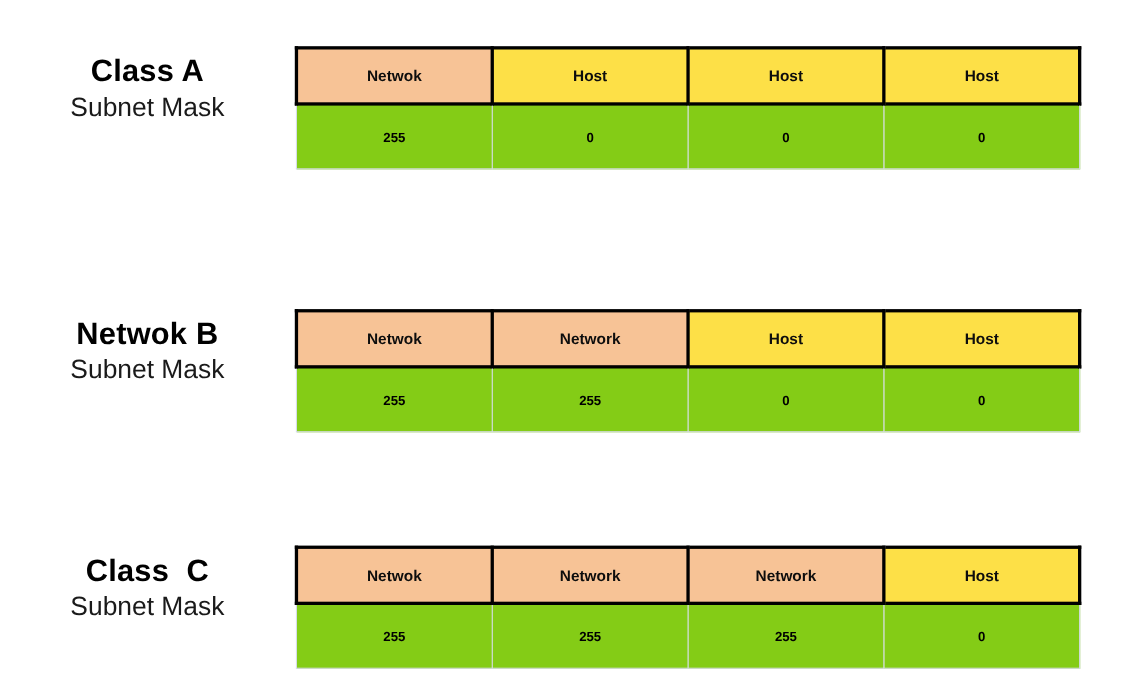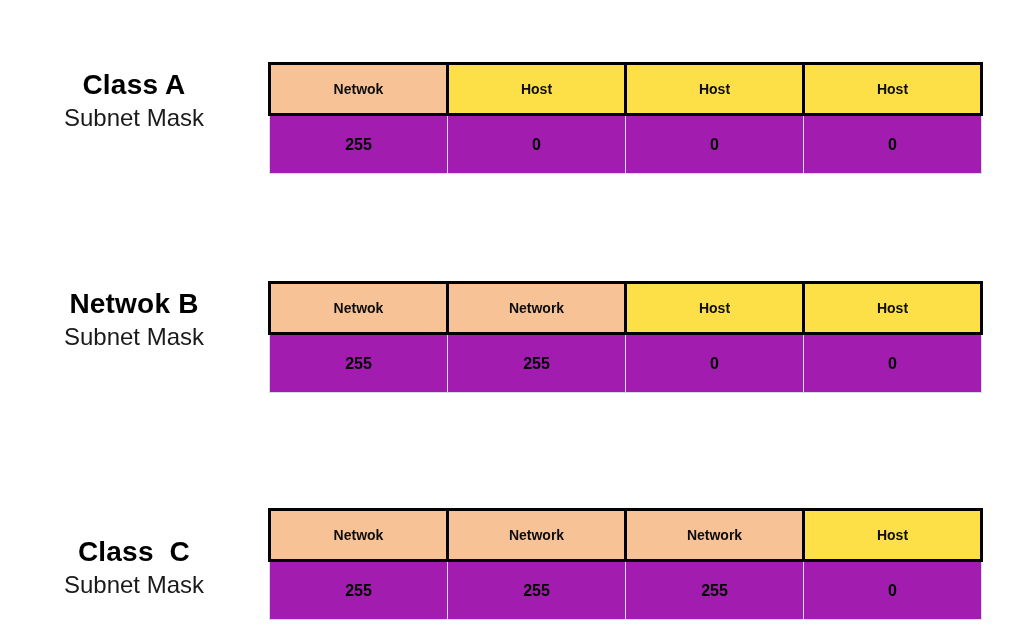--- a/index.html
+++ b/index.html
@@ -25,23 +25,23 @@
 
   
   .class-block {
     position: absolute;
     left: 0;
     width: 1024px;
     display: flex;
     align-items: flex-start;
   }
 
-  .block-a { top: 62px; }
+  .block-a { top: 42px; }
   .block-b { top: 281px; }
-  .block-c { top: 508px; align-items: center; }
+  .block-c { top: 496px; }
 
   
   .label-col {
     width: 268px;
     flex: 0 0 268px;
     text-align: center;
     padding-top: 6px;
     box-sizing: border-box;
   }
 
@@ -87,24 +87,24 @@
   }
 
   .hdr-network { background: #F7C396; }
   .hdr-host    { background: #fde047; }
 
   .val-cell {
     height: 59px;
     border: 1px solid #D6DCE8;
     text-align: center;
     vertical-align: middle;
-    font-size: 16px;
+    font-size: 12px;
     font-weight: bold;
     color: #000000;
-    background: #a21caf;
+    background: #84cc16;
     box-sizing: border-box;
   }
 </style>
 </head>
 <body>
 
 <div class="diagram">
 
   <div class="class-block block-a">
     <div class="label-col">

